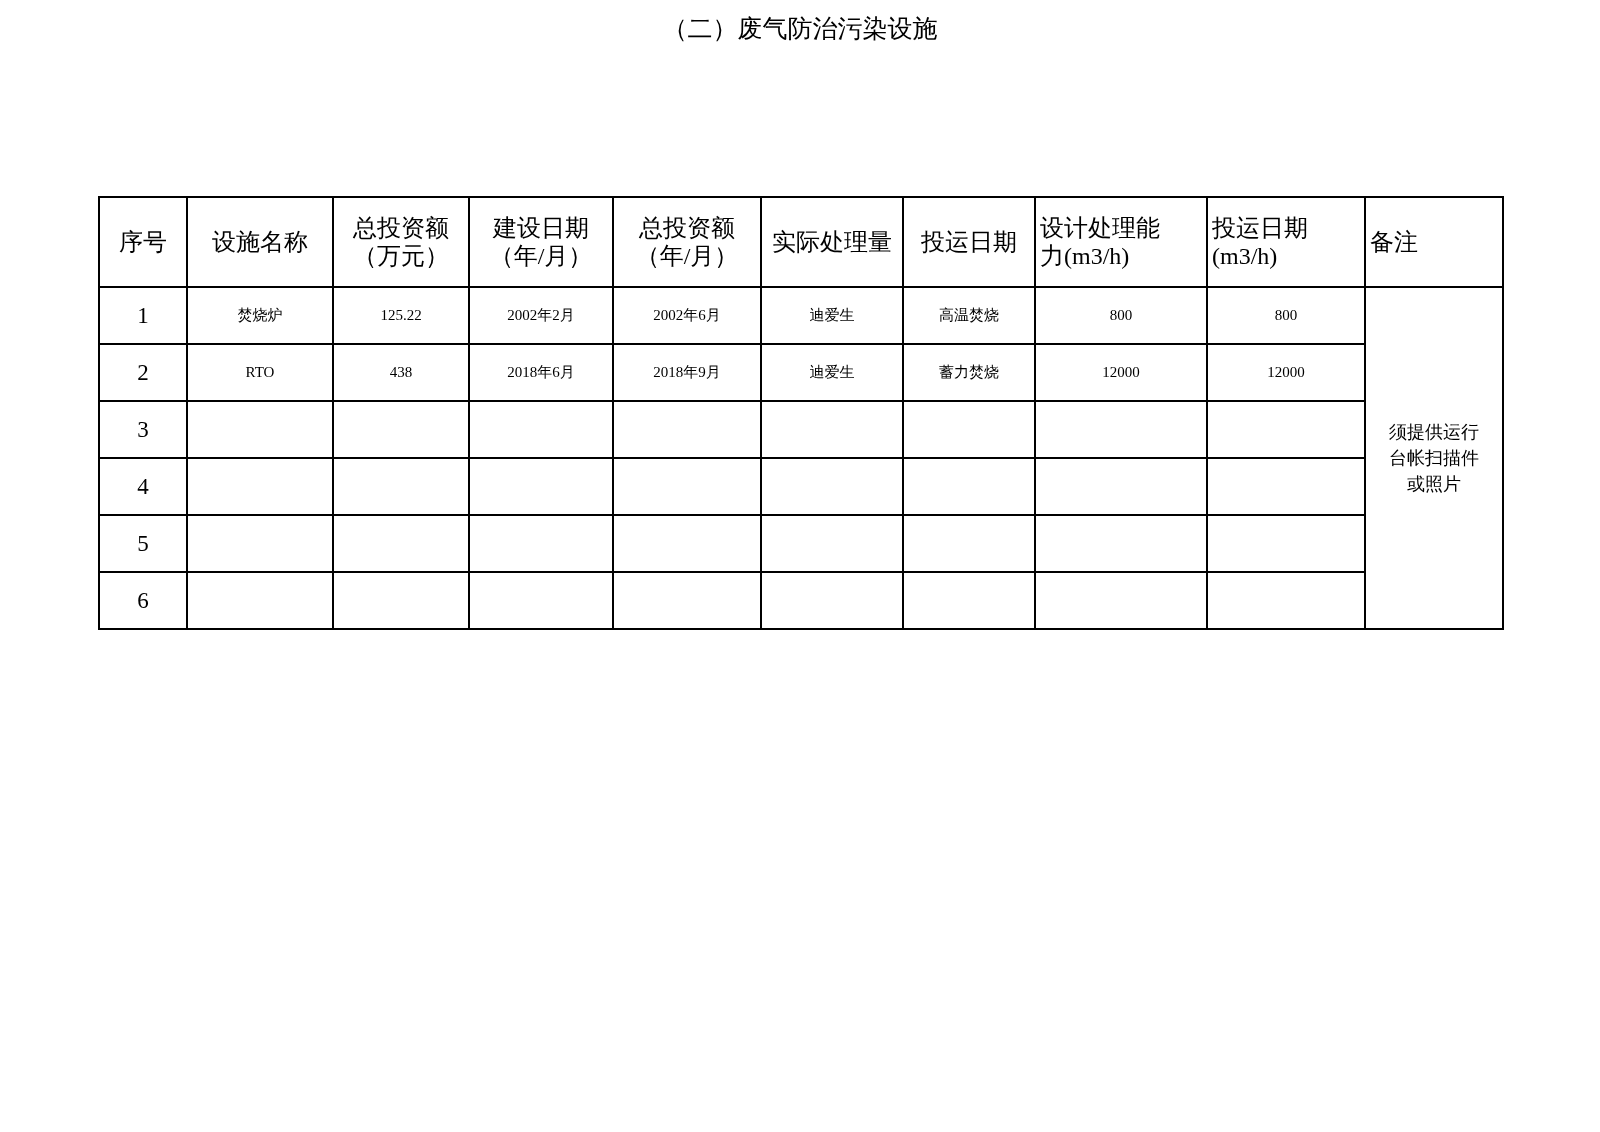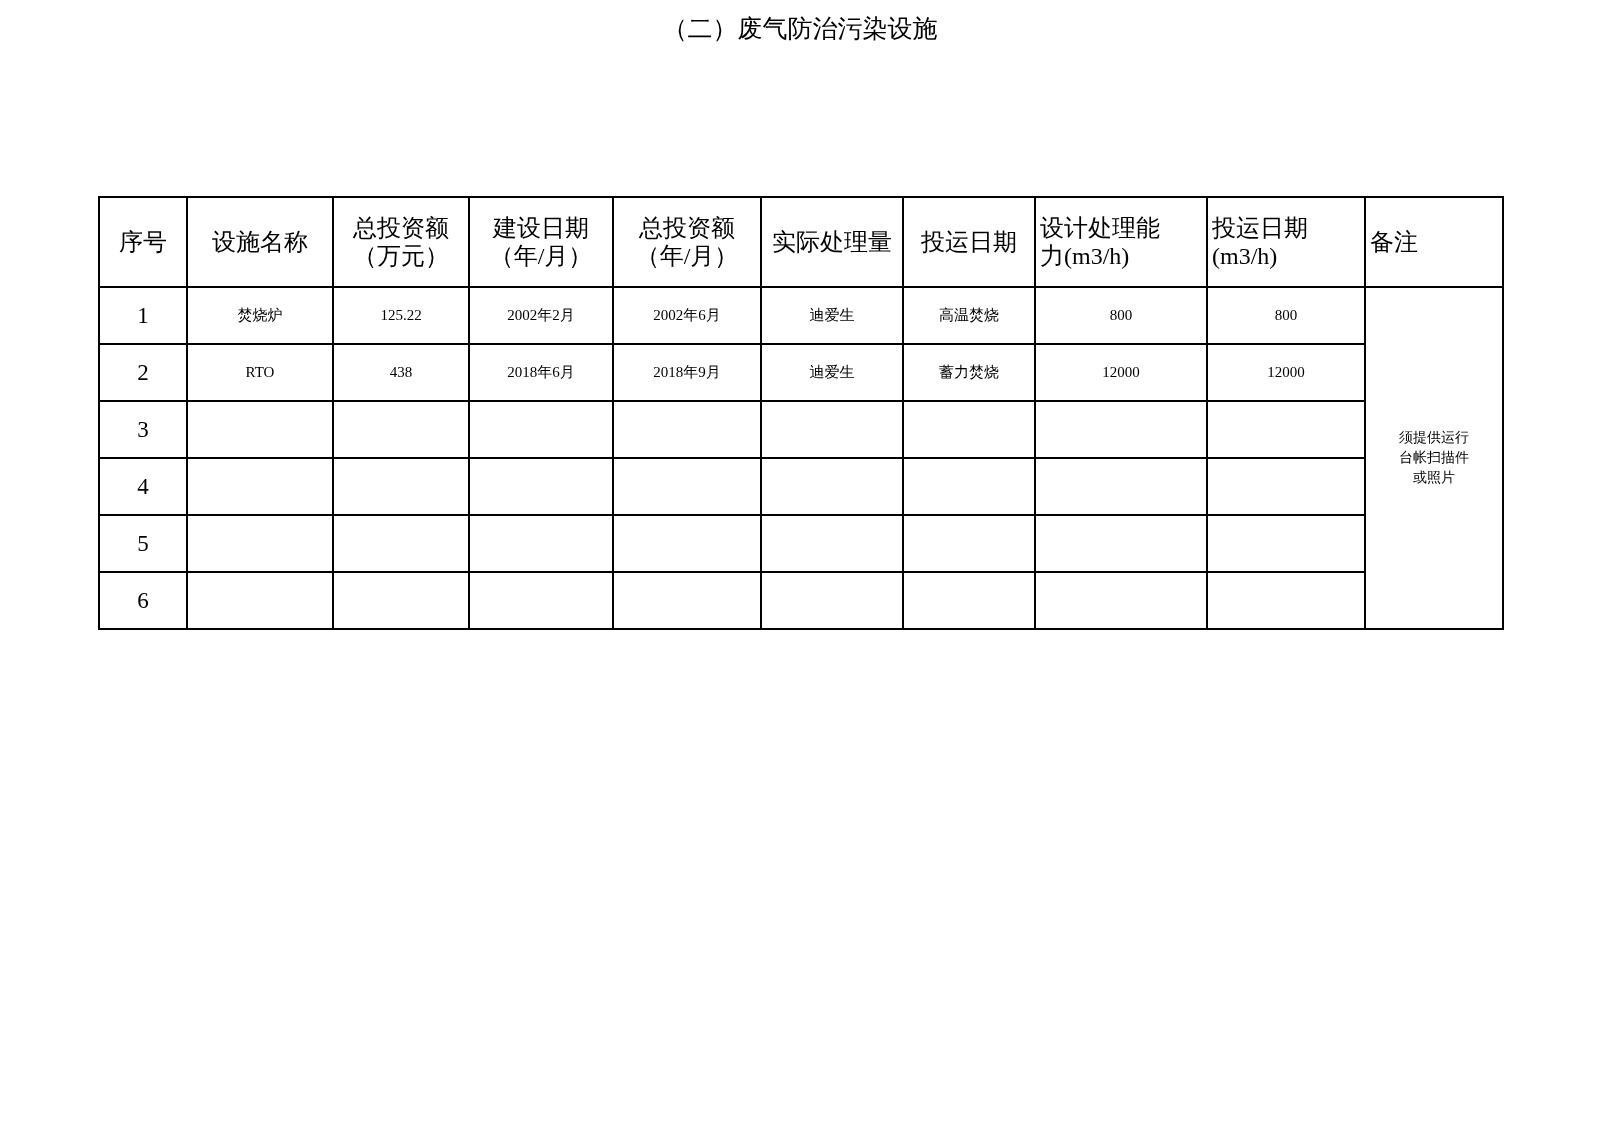--- a/index.html
+++ b/index.html
@@ -66,21 +66,21 @@
     padding: 0 4px;
   }
   tbody td {
     height: 55px;
     font-size: 15px;
   }
   td.idx {
     font-size: 23px;
   }
   td.remark-cell {
-    font-size: 14px;
+    font-size: 18px;
     line-height: 1.45;
     vertical-align: middle;
   }
   .col1 { width: 88px; }
   .col2 { width: 146px; }
   .col3 { width: 136px; }
   .col4 { width: 144px; }
   .col5 { width: 148px; }
   .col6 { width: 142px; }
   .col7 { width: 132px; }

